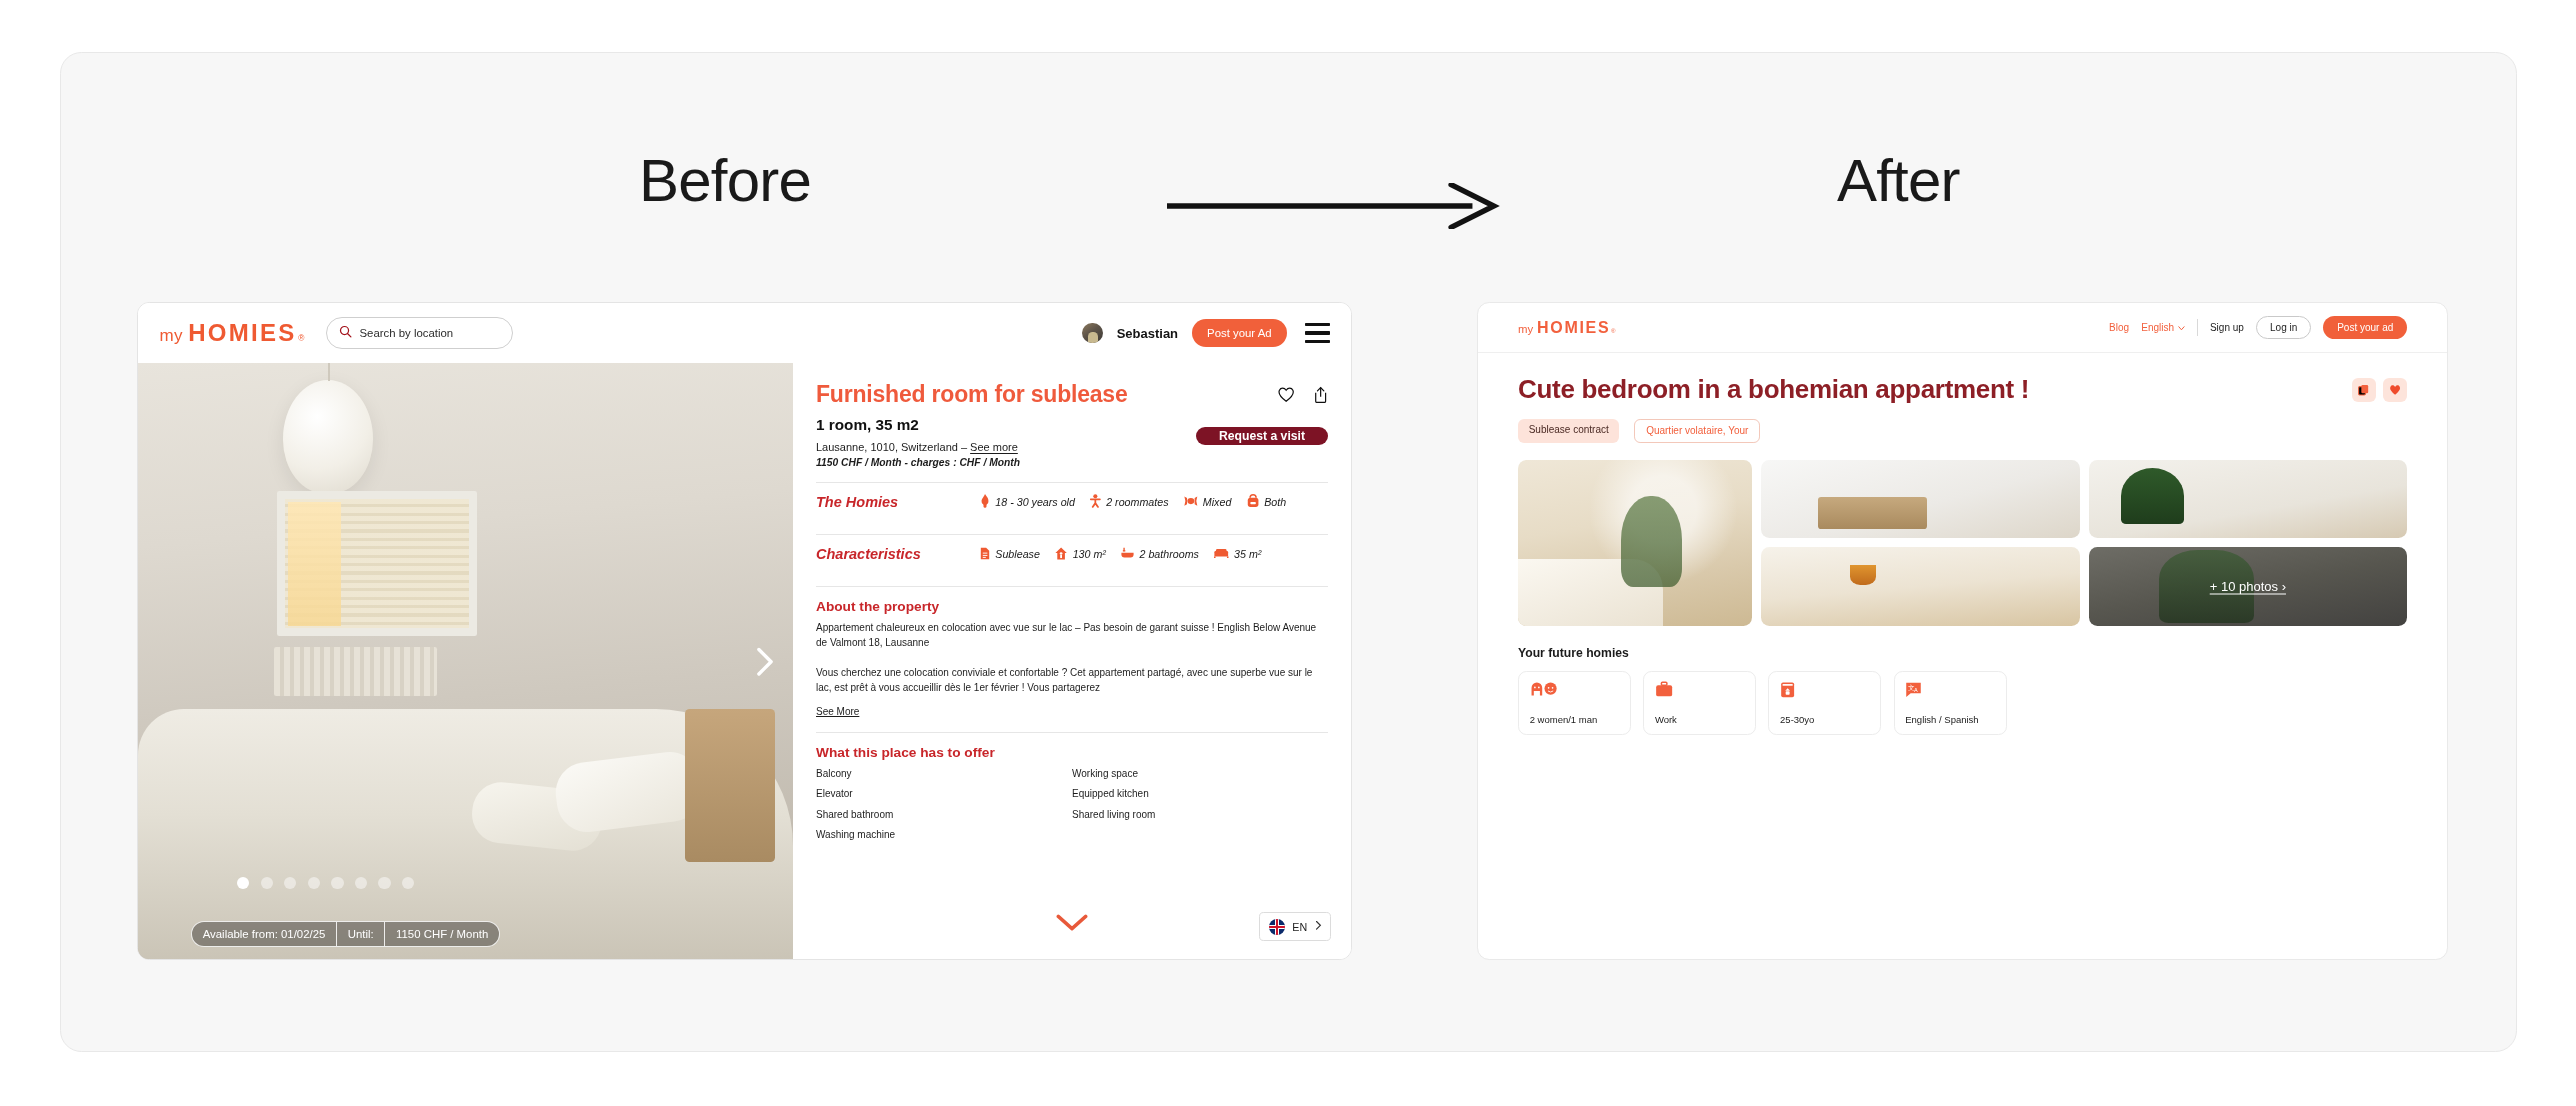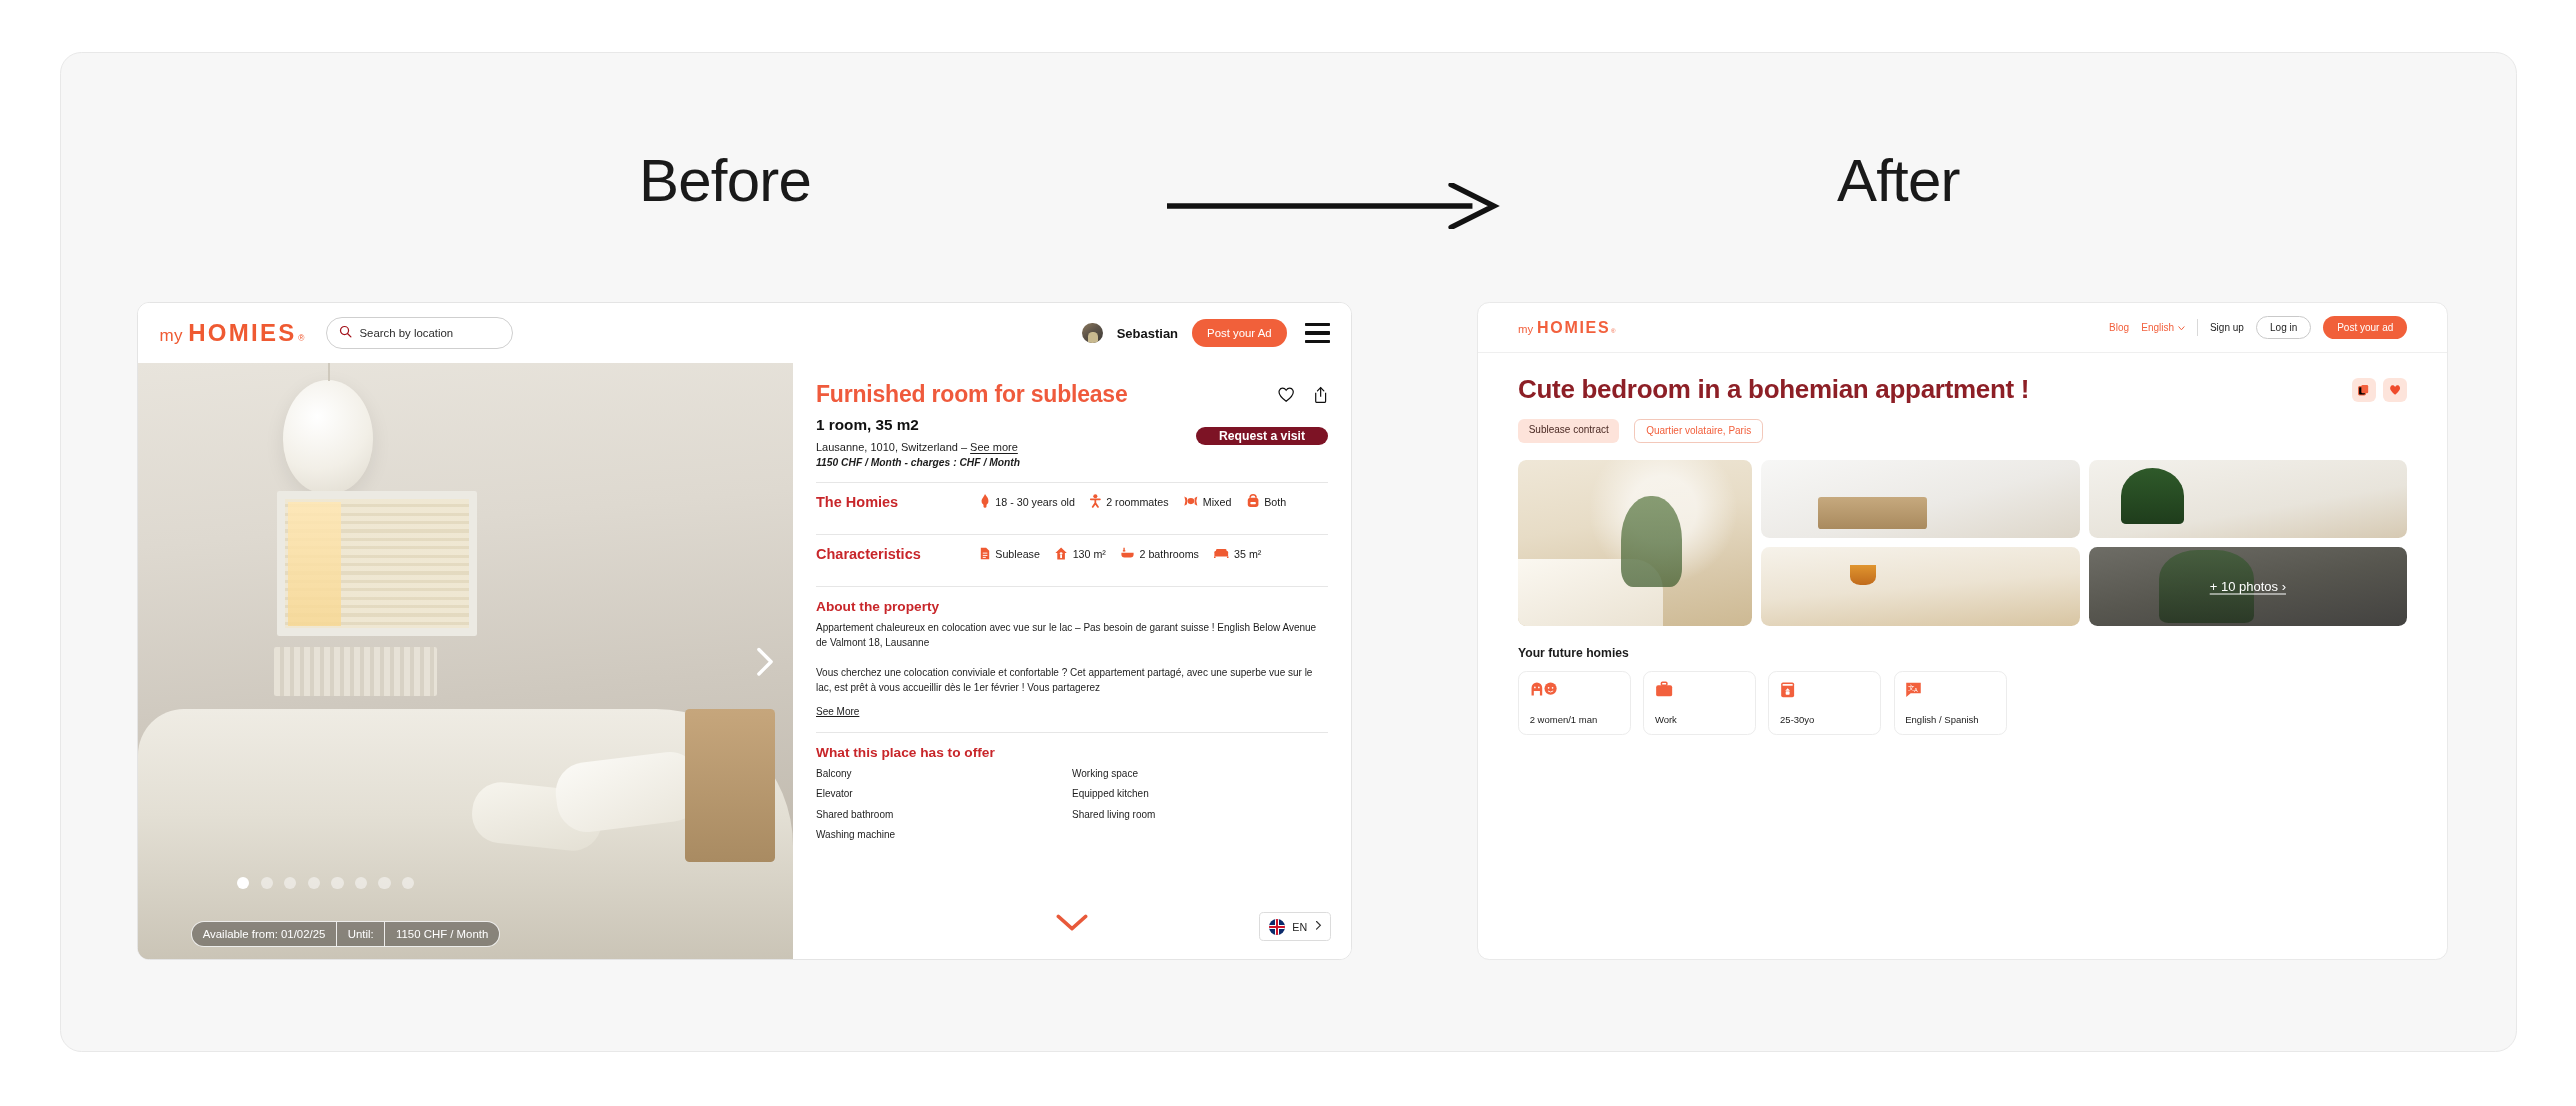--- a/index.html
+++ b/index.html
@@ -146,21 +146,21 @@
   .bp-sub { font-size: 15.3px; font-weight: 700; color: #111; margin-top: 7.6px; }
   .bp-loc { font-size: 11px; color: #1c1c1c; margin-top: 6.9px; }
   .bp-loc u { text-underline-offset: 1.5px; }
   .bp-price { font-size: 10.3px; font-weight: 700; font-style: italic; color: #1c1c1c; margin-top: 4.6px; }
   .btn-visit {
     position: absolute; right: 23px; top: 64px;
     background: #7d1325; color: #fff; border: none; border-radius: 17px;
     padding: 2px 23px; font-size: 12.2px; font-weight: 700; cursor: pointer;
   }
   .hr { height: 0.8px; background: #e6e6e6; margin: 13.7px 0 0 0; }
-  .spec-row { display: flex; padding: 11.4px 0 10px 0; }
+  .spec-row { display: flex; padding: 11.4px 0 10px 0; font-style: italic; }
   .spec-label { font-size: 14.5px; font-weight: 700; color: #c8262a; width: 164px; flex: none; }
   .spec-items { display: flex; align-items: center; gap: 15.3px; }
   .spec-item { display: flex; align-items: center; gap: 5.3px; font-size: 10.7px; color: #1a1a1a; white-space: nowrap; }
   .sec-h { font-size: 13.7px; font-weight: 700; color: #c8262a; margin: 12.2px 0 6.1px 0; }
   .para { font-size: 10px; line-height: 1.55; color: #1d1d1d; }
   .para + .para { margin-top: 13.7px; }
   .seemore { font-size: 10px; color: #1d1d1d; text-decoration: underline; margin-top: 10.7px; display:inline-block; cursor: pointer;}
   .offer-grid { display: grid; grid-template-columns: 1fr 1fr; gap: 3.8px 0; margin-top: 3.1px; }
   .offer-grid li { list-style: none; font-size: 10px; color: #1d1d1d; line-height: 1.65; }
   .chev-down { position: absolute; left: 50%; transform: translateX(-50%); bottom: 27.5px; cursor: pointer; }
@@ -530,21 +530,21 @@
           <span class="sq-btn">
             <svg width="12.2" height="11.4" viewBox="0 0 16 15">
                 <path d="M8 14 C 2 9.4, 0.6 6, 2 3.6 C 3.4 1, 6.6 1.3, 8 3.9 C 9.4 1.3, 12.6 1, 14 3.6 C 15.4 6, 14 9.4, 8 14 Z" fill="#ef4b2c"></path>
               </svg>
           </span>
         </div>
       </div>
 
       <div class="ap-tags">
         <span class="tag filled">Sublease contract</span>
-        <span class="tag outline">Quartier volataire, Paris</span>
+        <span class="tag outline">Quartier volataire, Your</span>
       </div>
 
       <div class="ap-gallery">
         <div class="g-main">
             <div class="ph-main"></div>
           </div>
         <div class="g-side">
           <div class="g-cell">
               <div class="ph-bath"></div>
             </div>

